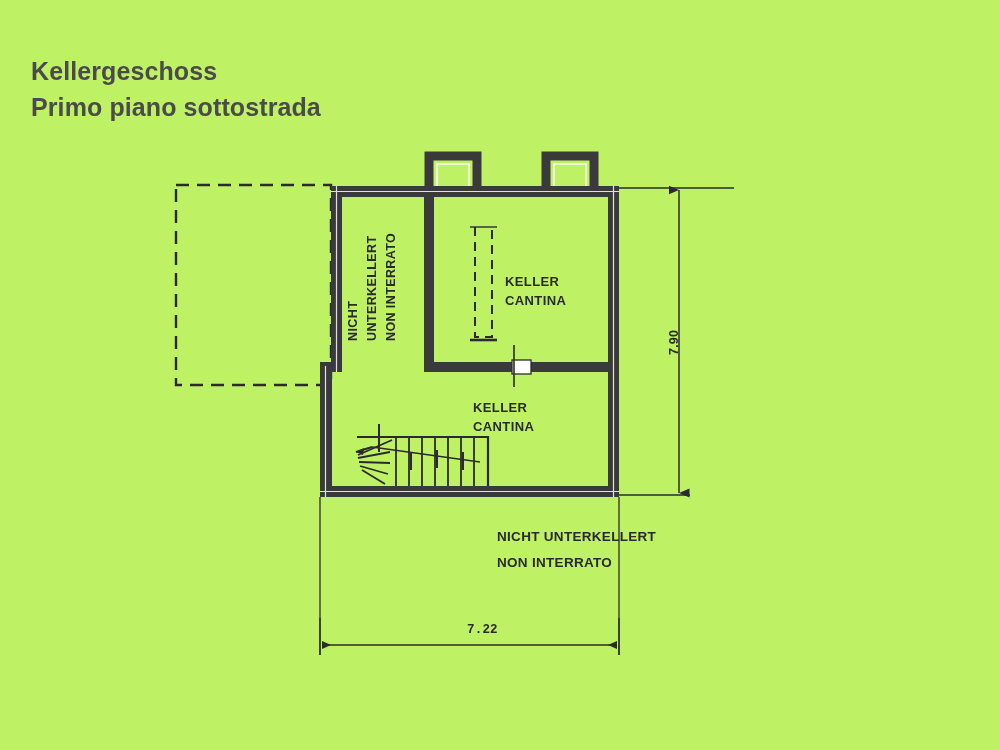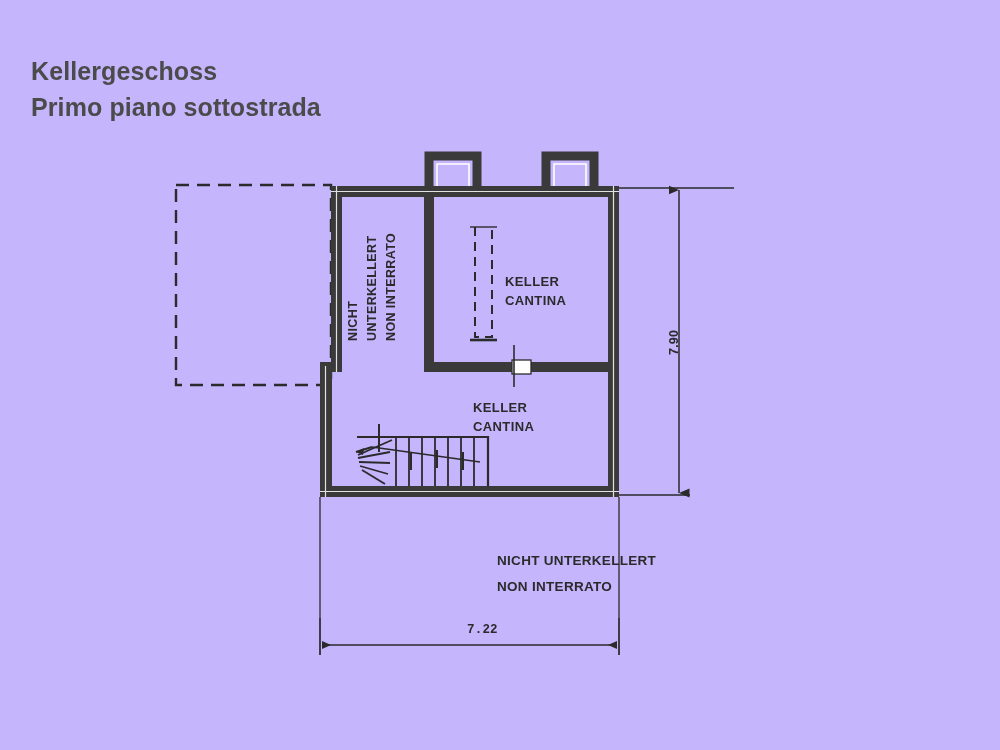--- a/index.html
+++ b/index.html
@@ -13,21 +13,21 @@
     height: 750px;
     position: relative;
     overflow: hidden;
     font-family: "Liberation Sans", sans-serif;
     -webkit-font-smoothing: antialiased;
   }
 
   #page {
     position: absolute;
     inset: 0;
-    background: #c4b5fd;
+    background: #bef264;
   }
 
   
   #title-block {
     position: absolute;
     left: 31px;
     top: 53px;
     width: 620px;
   }
   .title-line {
@@ -233,21 +233,21 @@
     <div>KELLER</div>
     <div>CANTINA</div>
   </div>
 
   <div class="plan-text vertical-note" style="left:345px; top:341px;">NICHT</div>
 
   <div class="plan-text vertical-note" style="left:364px; top:341px;">UNTERKELLERT</div>
 
   <div class="plan-text vertical-note" style="left:383px; top:341px;">NON INTERRATO</div>
 
-  <div class="plan-text bottom-note" style="left:497px; top:548px;">
+  <div class="plan-text bottom-note" style="left:497px; top:524px;">
     <div>NICHT UNTERKELLERT</div>
     <div>NON INTERRATO</div>
   </div>
 
   <div class="plan-text dim-text dim-text-vertical" style="left:667px; top:355px;">7.90</div>
 
   <div class="plan-text dim-text" style="left:467px; top:623px;font-family:Liberation Mono, monospace;">7.22</div>
 
 </div>
 

